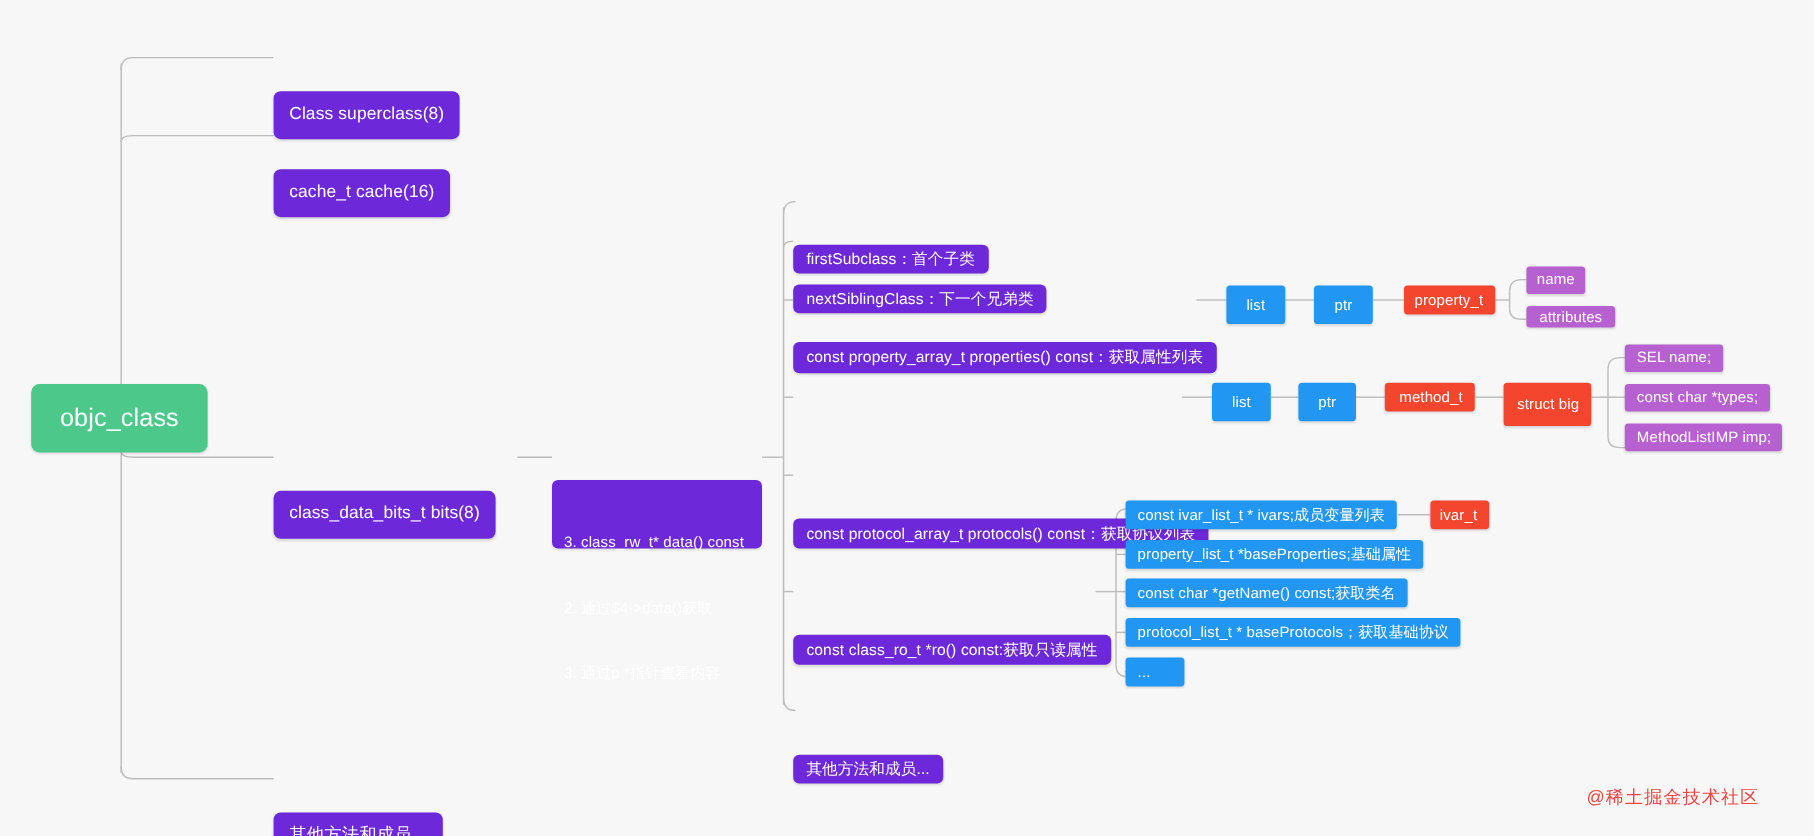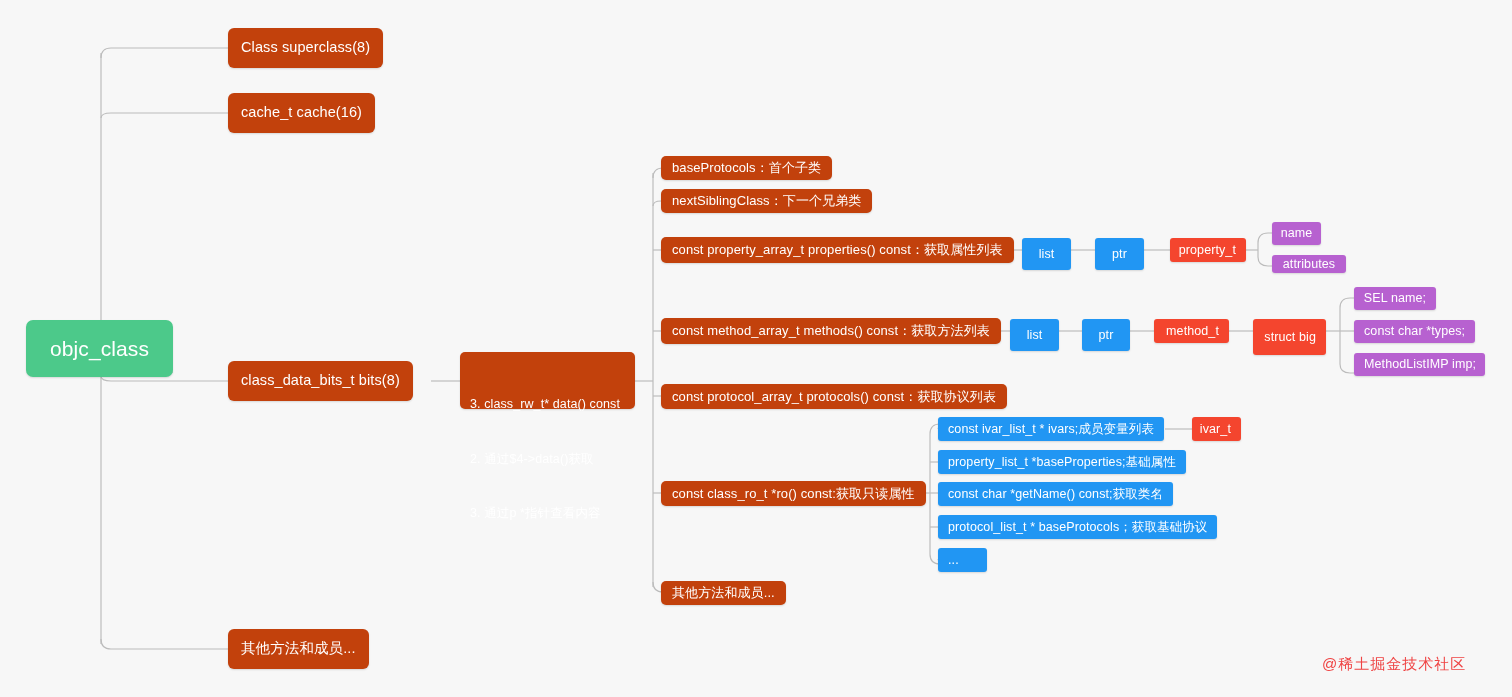--- a/index.html
+++ b/index.html
@@ -35,24 +35,25 @@
     box-shadow: 0 1px 2px rgba(0,0,0,0.13);
   }
   .node.root {
     background: #4cc98a;
     border-radius: 7px;
     font-size: 21px;
     padding: 0 18px;
     justify-content: center;
   }
   .node.green {
-    background: #c2410c;
+    background: #6d28d9;
     border-radius: 5px;
     font-size: 13px;
     padding: 0 11px;
+    margin-top: 48px;
   }
   .node.green.big {
     font-size: 14.5px;
     border-radius: 6px;
     padding: 0 13px;
   }
   .node.green.multiline {
     display: block;
     padding: 7px 10px 8px 10px;
     font-size: 12.5px;
@@ -168,34 +169,31 @@
     <span>其他方法和成员...</span>
   </div>
 
   <div class="node green multiline" style="left:460px; top:352px; width:175px; height:57px;">
     <div>3. class_rw_t* data() const</div>
     <div>2. 通过$4-&gt;data()获取</div>
     <div>3. 通过p *指针查看内容</div>
   </div>
 
   <div class="node green" style="left:661px; top:156px; height:24px;">
-    <span>baseProtocols：首个子类</span>
+    <span>firstSubclass：首个子类</span>
   </div>
 
   <div class="node green" style="left:661px; top:189px; height:24px;">
     <span>nextSiblingClass：下一个兄弟类</span>
   </div>
 
   <div class="node green" style="left:661px; top:237px; height:26px;">
     <span>const property_array_t properties() const：获取属性列表</span>
   </div>
 
-  <div class="node green" style="left:661px; top:318px; height:26px;">
-    <span>const method_array_t methods() const：获取方法列表</span>
-  </div>
 
   <div class="node green" style="left:661px; top:384px; height:25px;">
     <span>const protocol_array_t protocols() const：获取协议列表</span>
   </div>
 
   <div class="node green" style="left:661px; top:481px; height:25px;">
     <span>const class_ro_t *ro() const:获取只读属性</span>
   </div>
 
   <div class="node green" style="left:661px; top:581px; height:24px;">

